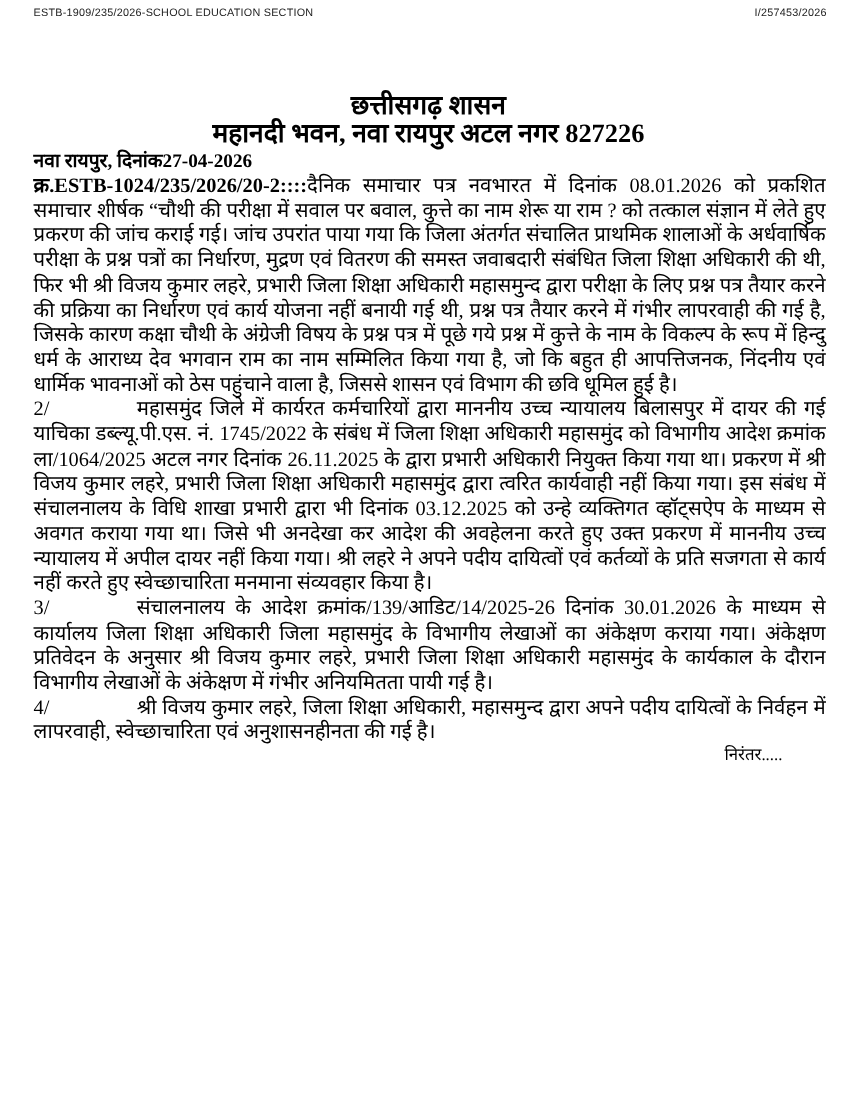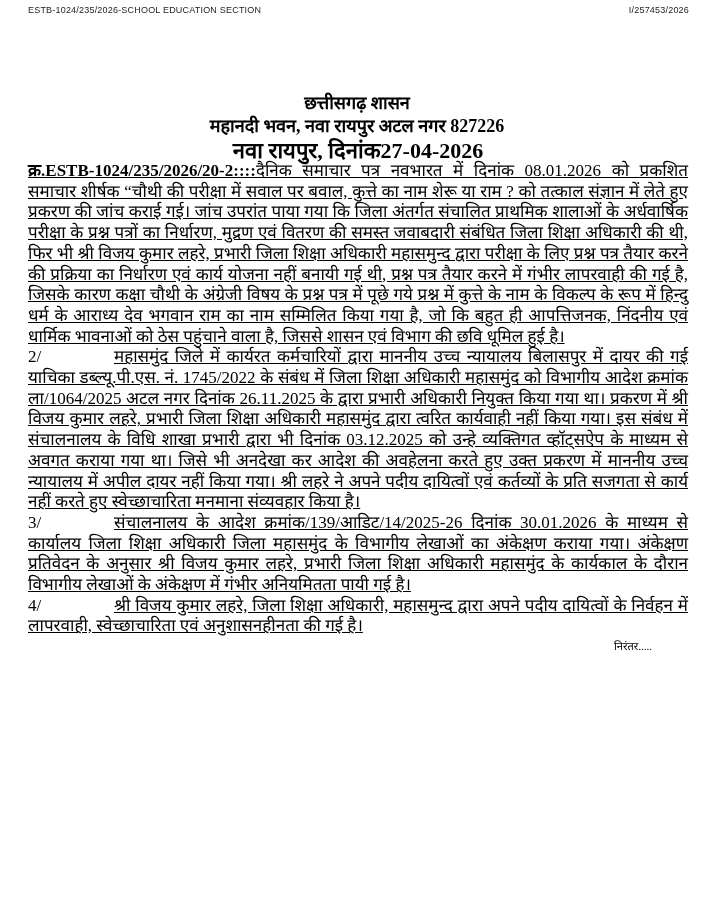--- a/index.html
+++ b/index.html
@@ -21,68 +21,67 @@
     display: flex;
     justify-content: space-between;
     align-items: flex-start;
     padding: 5px 25px 0 28px;
     font-family: "Liberation Sans", sans-serif;
     font-size: 9px;
     letter-spacing: 0.2px;
     color: #1c1c1c;
   }
   .letterhead {
-    margin-top: 77px;
+    margin-top: 61px;
     text-align: center;
     font-weight: bold;
-    font-size: 18px;
+    font-size: 22px;
     line-height: 23px;
     color: #000000;
   }
   .dateline {
     margin-top: 2px;
     padding: 0 26px 0 28px;
-    text-align: center;
+    text-align: left;
     font-weight: bold;
-    font-size: 22px;
+    font-size: 16px;
     line-height: 21px;
   }
   .doc-body {
     padding: 0 26px 0 28px;
     font-size: 17px;
     line-height: 20.7px;
     text-align: justify;
-    text-decoration: underline;
   }
   .doc-body p {
     margin: 0;
   }
   .ref-prefix {
     font-weight: bold;
   }
   .pnum {
     display: inline-block;
     width: 86px;
   }
   .continuation {
     margin-top: 2px;
     padding-right: 62px;
     text-align: right;
-    font-size: 11px;
+    font-size: 14px;
     line-height: 14px;
     margin-left: 44px;
   }
 </style>
 </head>
 <body>
 
 <div class="page">
 
   <div class="eoffice-bar">
-    <span>ESTB-1024/235/2026-SCHOOL EDUCATION SECTION</span>
+    <span>ESTB-1909/235/2026-SCHOOL EDUCATION SECTION</span>
     <span>I/257453/2026</span>
   </div>
 
   <div class="letterhead">
     <div>छत्तीसगढ़ शासन</div>
     <div>महानदी भवन, नवा रायपुर अटल नगर 827226</div>
   </div>
 
   <div class="dateline">नवा रायपुर, दिनांक27-04-2026</div>
 

